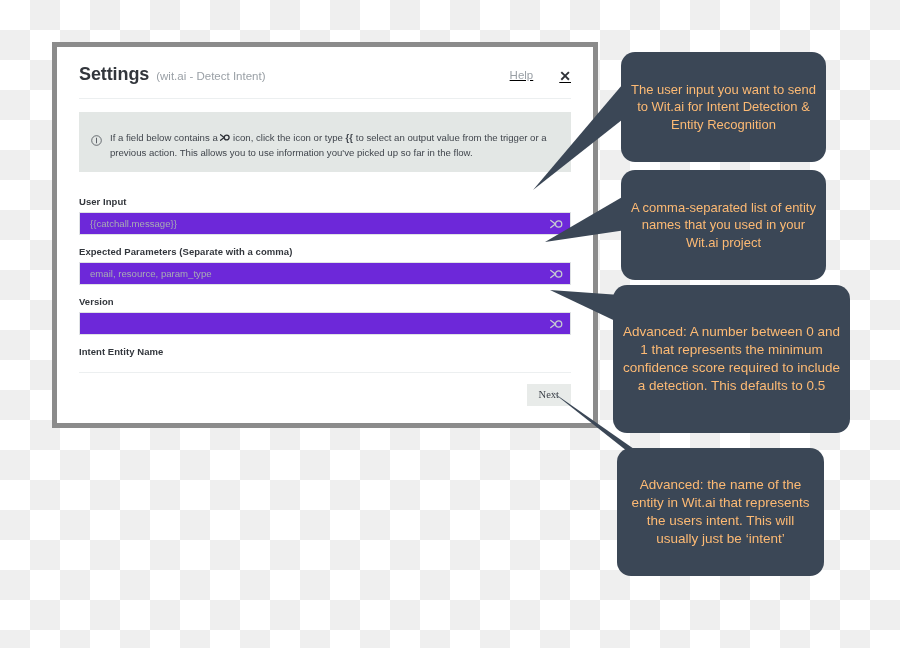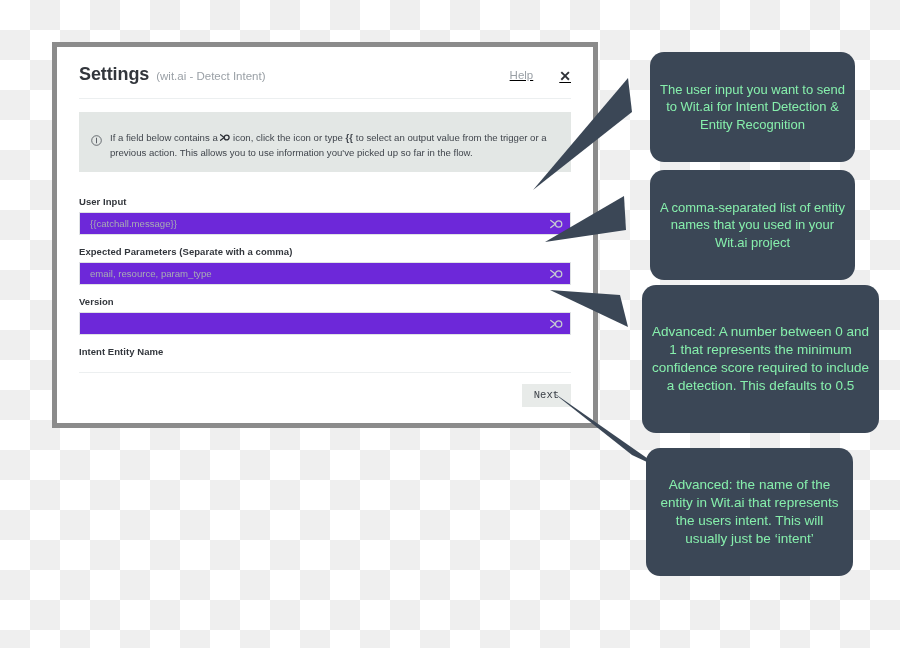--- a/index.html
+++ b/index.html
@@ -154,36 +154,35 @@
     justify-content: flex-end;
     padding-top: 11px;
   }
   .next-btn {
     background: #e8ebe9;
     color: #3c4148;
     font-size: 10.5px;
     padding: 5px 12px 6px 12px;
     cursor: pointer;
     border: none;
-    font-family: Liberation Mono, monospace;
+    font-family: Liberation Serif, serif;
   }
 
   
   .bubble {
     position: absolute;
     background: #3b4756;
-    color: #86efac;
+    color: #fdba74;
     border-radius: 14px;
     text-align: center;
     box-sizing: border-box;
     z-index: 20;
     display: flex;
     align-items: center;
     justify-content: center;
-    margin-left: 29px;
   }
   .bubble span {
     display: block;
     line-height: 1.33;
   }
   #bubble1 { left: 621px; top: 52px;  width: 205px; height: 110px; }
   #bubble1 span { font-size: 13px; padding: 0 9px; }
   #bubble2 { left: 621px; top: 170px; width: 205px; height: 110px; }
   #bubble2 span { font-size: 13px; padding: 0 9px; }
   #bubble3 { left: 613px; top: 285px; width: 237px; height: 148px; }

